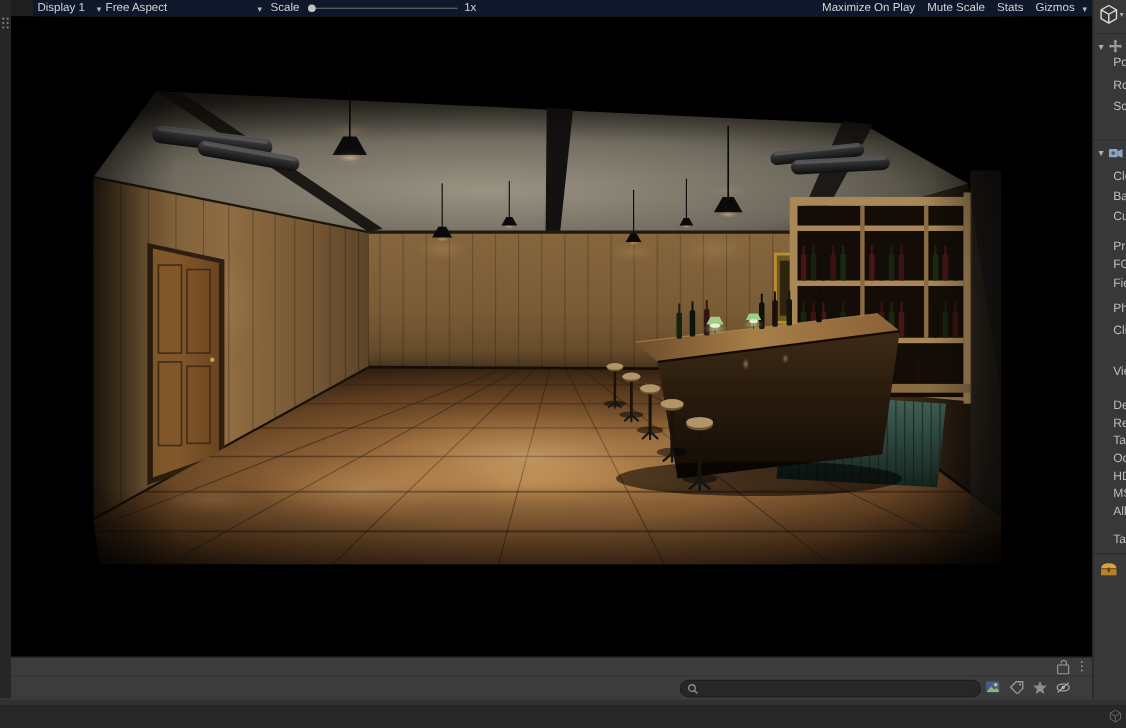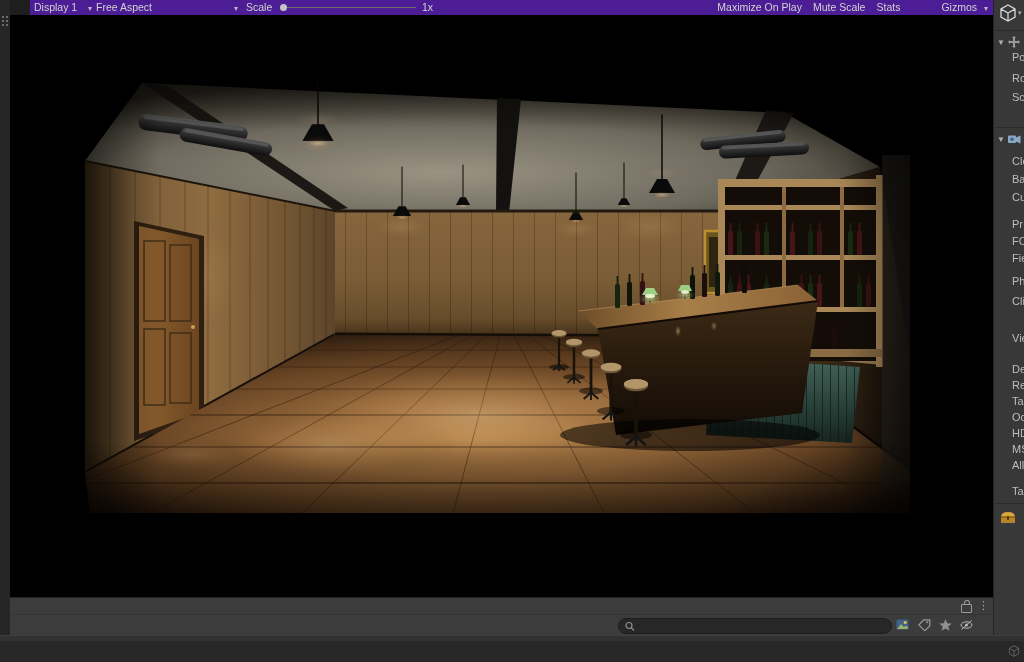--- a/index.html
+++ b/index.html
@@ -5,33 +5,33 @@
   html,body{margin:0;padding:0;background:#222;}
   .root{position:relative;width:1024px;height:662px;background:#333;font-family:"Liberation Sans",sans-serif;overflow:hidden;color:#c8c8c8;}
 
   
   .left-strip{position:absolute;left:0;top:0;width:10px;height:636px;background:#262626;border-right:1px solid #1b1b1b;}
   .drag-dots{position:absolute;left:2px;top:16px;width:2px;height:2px;background:#848484;border-radius:50%;
     box-shadow:0 4px 0 #848484,0 8px 0 #848484,4px 0 0 #848484,4px 4px 0 #848484,4px 8px 0 #848484;}
 
   
   .toolbar-gap{position:absolute;left:11px;top:0;width:19px;height:15px;background:#1e1e1e;}
-  .toolbar{position:absolute;left:30px;top:0;width:963px;height:15px;background:#4c1d95;border-bottom:1px solid #f9a8d4;font-size:10.5px;color:#d2d2d2;}
+  .toolbar{position:absolute;left:30px;top:0;width:963px;height:15px;background:#0f172a;border-bottom:1px solid #f9a8d4;font-size:10.5px;color:#d2d2d2;}
   .tb-item{position:absolute;top:0;height:15px;line-height:15px;white-space:nowrap;}
   .dd{cursor:default;}
   .dd .caret{font-size:8px;color:#b9b9b9;position:absolute;right:0;top:1px;}
   .dd-display{left:4px;width:58px;}
   .dd-aspect{left:66px;width:142px;}
   .scale-label{left:216px;}
   .slider{left:250px;top:7px;width:136px;height:1px;background:#6b6b6b;}
   .knob{position:absolute;left:0;top:-3px;width:7px;height:7px;border-radius:50%;background:#c4c4c4;}
   .scale-val{left:392px;}
   .tb-right{position:absolute;right:5px;top:0;height:15px;display:flex;gap:11px;align-items:center;}
   .tb-btn{background:transparent;border:none;color:#d2d2d2;font-size:10.5px;font-family:inherit;padding:0;line-height:15px;cursor:default;text-align:right;}
-  .dd-gizmos{position:relative;padding-right:11px;margin-left:30px;}
+  .dd-gizmos{position:relative;padding-right:11px;}
   .dd-gizmos .caret{right:0;}
 
   
   .render-area{position:absolute;left:10px;top:15px;width:983px;height:582px;background:#000;}
 
   
   .bar1{position:absolute;left:10px;top:597px;width:983px;height:17px;background:#3c3c3c;border-top:1px solid #232323;}
   .lock{position:absolute;left:951px;top:6px;width:9px;height:7px;border:1px solid #9a9a9a;border-radius:1px;}
   .lock:before{content:"";position:absolute;left:1.5px;top:-5px;width:4px;height:4px;border:1px solid #9a9a9a;border-bottom:none;border-radius:3px 3px 0 0;}
   .kebab{position:absolute;left:968px;top:1px;font-size:11px;color:#b0b0b0;}

